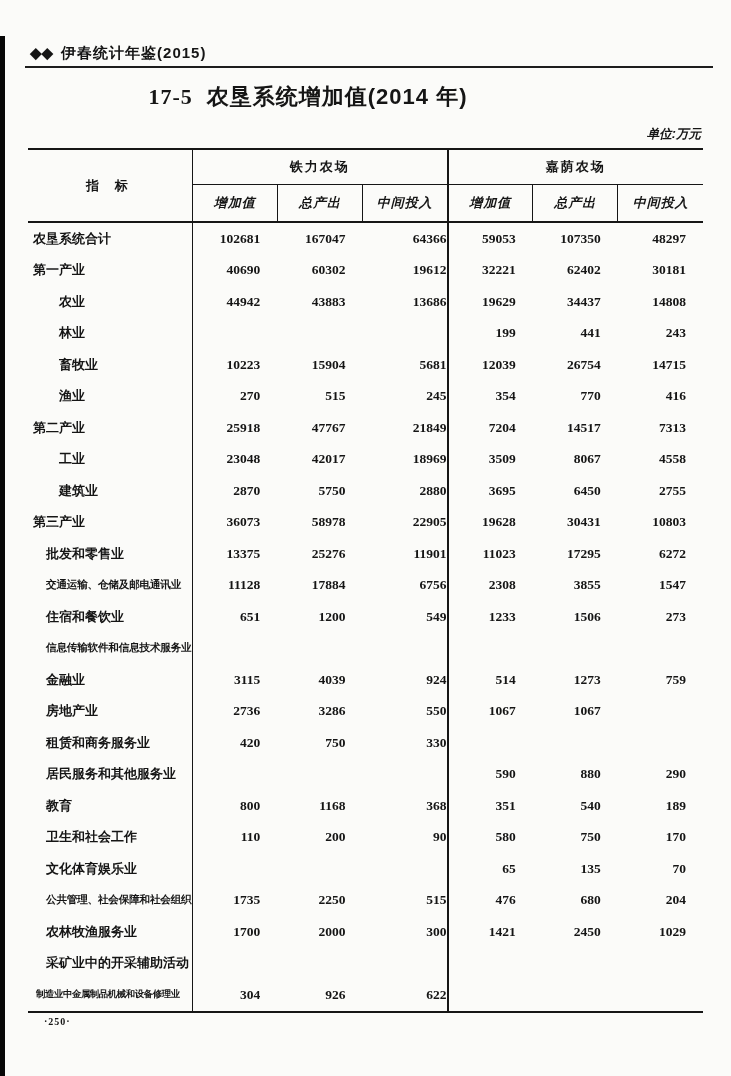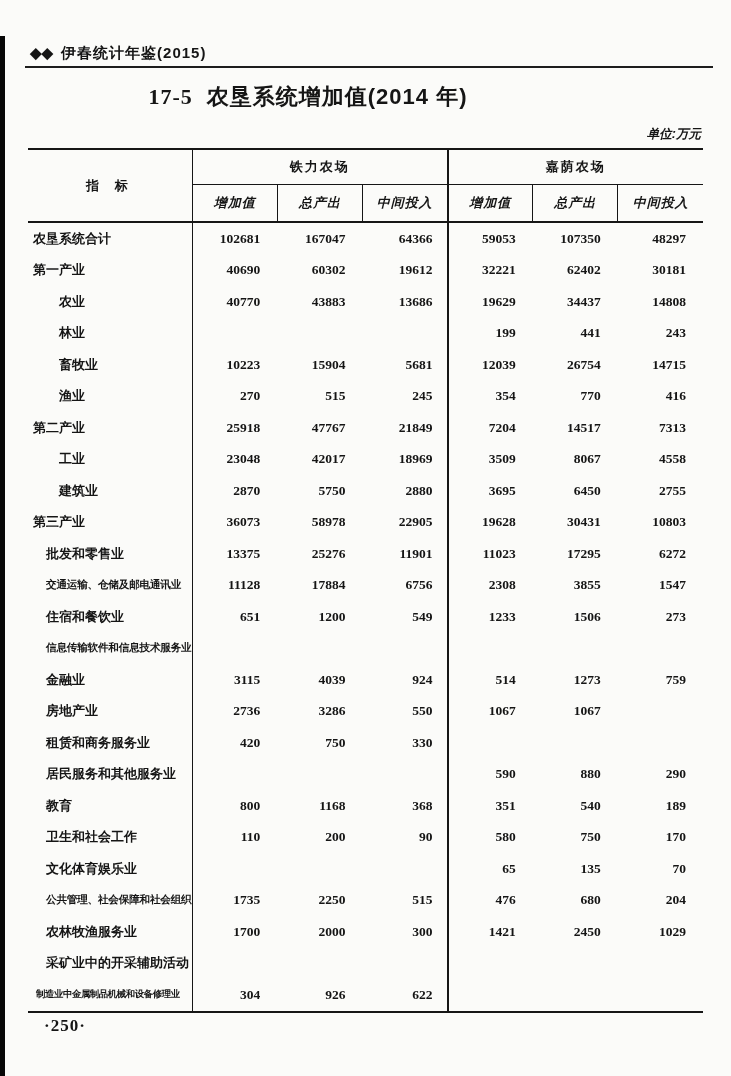--- a/index.html
+++ b/index.html
@@ -33,28 +33,28 @@
   .grp-head{height:34px;text-align:center;border-bottom:1.5px solid #161616;letter-spacing:2px;margin-left:31px;}
   .grp-tieli{border-right:2.5px solid #161616;}
   .col-head{height:36px;text-align:center;border-left:1.5px solid #161616;border-bottom:2.5px solid #161616;letter-spacing:1px;font-style:italic;}
   .col-head.grp-split{border-left:2.5px solid #161616;}
   td{height:31.5px;padding:0;vertical-align:middle;font-size:13px;}
   td.lbl{font-weight:bold;border-right:1.5px solid #161616;white-space:nowrap;overflow:hidden;}
   td.num{
     text-align:right;padding-right:17px;
     font-family:"Liberation Serif",serif;font-weight:bold;font-size:13.5px;
   }
-  td.num.t3{border-right:2.5px solid #161616;padding-right:14px;}
+  td.num.t3{border-right:2.5px solid #161616;padding-right:0;}
   .ind0{padding-left:5px;}
   .ind1{padding-left:18px;}
   .ind2{padding-left:31px;}
   td.lbl.sz2{font-size:10.6px;letter-spacing:-0.2px;}
   td.lbl.sz3{font-size:9.4px;letter-spacing:-0.4px;padding-left:8px;}
   
-  .pageno{position:absolute;left:44px;top:1016px;font-size:17px;font-weight:bold;font-family:"Liberation Serif",serif;letter-spacing:1px;text-align:center;}
+  .pageno{position:absolute;left:44px;top:1016px;font-size:10px;font-weight:bold;font-family:"Liberation Serif",serif;letter-spacing:1px;text-align:center;}
 </style>
 </head>
 <body>
 
 <div class="bind-bar"></div>
 
 <div class="runhead">
   <span class="dia">◆◆</span><span>伊春统计年鉴(2015)</span>
 </div>
 <div class="runhead-rule"></div>
@@ -104,21 +104,21 @@
     <td class="lbl ind0">第一产业</td>
     <td class="num">40690</td>
     <td class="num">60302</td>
     <td class="num t3">19612</td>
     <td class="num">32221</td>
     <td class="num">62402</td>
     <td class="num">30181</td>
   </tr>
       <tr>
     <td class="lbl ind2">农业</td>
-    <td class="num">40770</td>
+    <td class="num">44942</td>
     <td class="num">43883</td>
     <td class="num t3">13686</td>
     <td class="num">19629</td>
     <td class="num">34437</td>
     <td class="num">14808</td>
   </tr>
       <tr>
     <td class="lbl ind2">林业</td>
     <td class="num"></td>
     <td class="num"></td>

